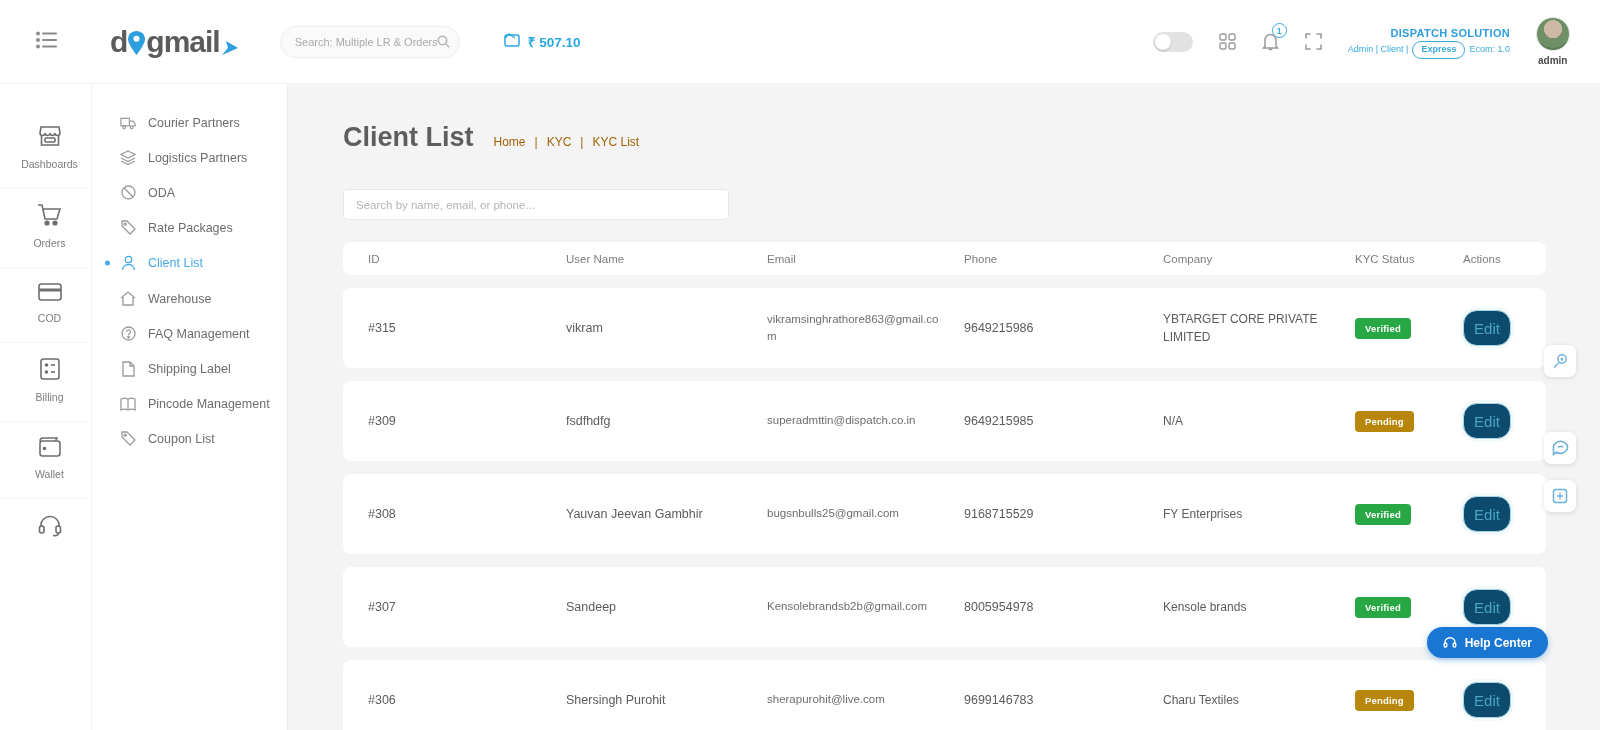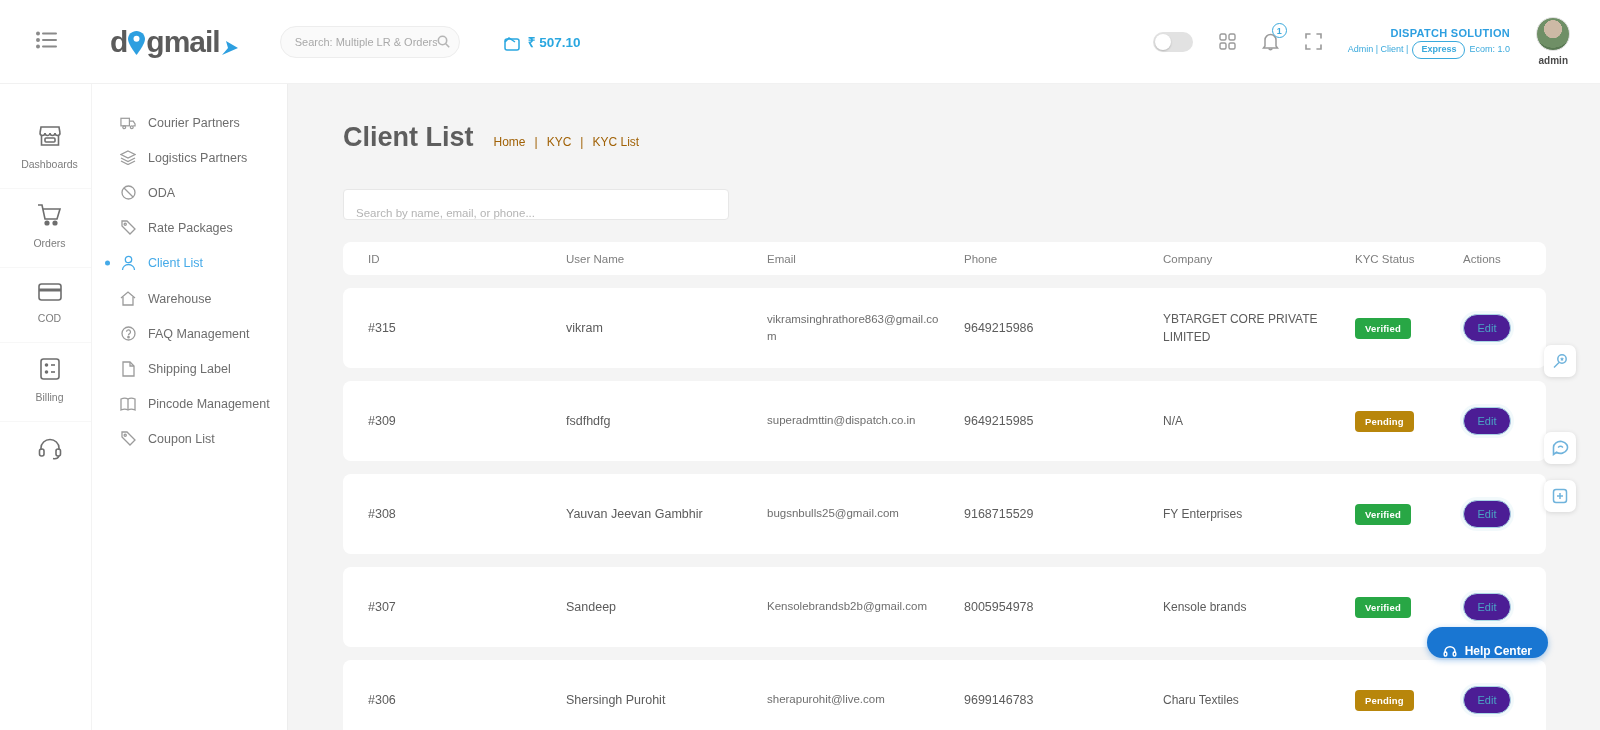--- a/index.html
+++ b/index.html
@@ -13,35 +13,35 @@
   .hamburger { margin-left:36px; color:#8a8a8a; cursor:pointer; }
   .logo { display:flex; align-items:flex-end; margin-left:52px; }
   .logo-txt { font-size:30px; font-weight:700; color:#5b5b5b; letter-spacing:-1px; line-height:1; }
   .logo-pin { width:17px; height:24px; margin:0 1px 2px 1px; }
   .logo-plane { margin-left:2px; margin-bottom:2px; }
   .hdr-search { margin-left:42px; width:180px; height:32px; background:#fafafa;
     border:1px solid #ededed; border-radius:16px; display:flex; align-items:center; padding:0 10px 0 14px; }
   .hdr-search input { flex:1; border:none; outline:none; background:transparent;
     font-size:11px; color:#666; font-family:inherit; }
   .hdr-search input::placeholder { color:#a9a9a9; }
-  .wallet-chip { display:flex; align-items:flex-end; gap:8px; margin-left:44px; cursor:pointer; }
+  .wallet-chip { display:flex; align-items:flex-start; gap:8px; margin-left:44px; cursor:pointer; }
   .wallet-amt { font-size:13.5px; font-weight:700; color:#2aa7e0; }
   .hdr-right { margin-left:auto; display:flex; align-items:center; margin-right:30px; gap:26px; }
   .toggle { width:40px; height:20px; background:#e2e2e2; border-radius:10px; position:relative; cursor:pointer; }
   .toggle .knob { position:absolute; left:2px; top:2px; width:16px; height:16px; background:#fff;
     border-radius:50%; box-shadow:0 1px 2px rgba(0,0,0,.2); }
   .icon-btn { color:#9a9a9a; cursor:pointer; position:relative; display:flex; }
   .bell-badge { position:absolute; top:-9px; right:-8px; min-width:15px; height:15px; border:1.5px solid #3aa9dc;
     background:#fff; color:#3aa9dc; border-radius:50%; font-size:9px; font-weight:700;
     display:flex; align-items:center; justify-content:center; }
   .brand-block { text-align:right; line-height:1.5; }
   .brand-title { font-size:11px; font-weight:700; color:#2d9fe0; letter-spacing:.3px; }
   .brand-sub { font-size:9px; color:#3aa9dc; display:flex; align-items:center; gap:4px; justify-content:flex-end; }
   .brand-express { border:1px solid #3aa9dc; border-radius:9px; padding:1px 8px; font-weight:700; }
-  .avatar-wrap { text-align:right; line-height:1; }
+  .avatar-wrap { text-align:left; line-height:1; }
   .avatar { width:34px; height:34px; border-radius:50%; margin:0 auto;
     background:radial-gradient(circle at 50% 35%, #cdb9a5 0 34%, #6f8f66 35% 70%, #5a7a54 71%);
     border:1px solid #e0e0e0; }
   .avatar-name { font-size:10px; color:#4a4a4a; margin-top:-6px; font-weight:700;
     background:rgba(255,255,255,.6); display:inline-block; padding:0 2px; }
 
   
   .rail { position:absolute; top:84px; left:0; width:92px; height:646px; background:#fff;
     border-right:1px solid #f3f3f3; display:flex; flex-direction:column; align-items:center; padding-top:26px; }
   .rail-item { width:100%; display:flex; flex-direction:column; align-items:center; gap:6px;
@@ -61,50 +61,50 @@
     width:5px; height:5px; border-radius:50%; background:#45aae8; }
 
   
   .main { position:absolute; top:84px; left:288px; width:1312px; height:646px;
     background:#f4f4f4; padding:38px 55px 0 55px; }
   .title-row { display:flex; align-items:baseline; gap:20px; }
   .page-title { font-size:27px; font-weight:700; color:#5e5e5e; }
   .breadcrumb { font-size:12px; color:#a16207; display:flex; gap:9px; }
   .breadcrumb .crumb { cursor:pointer; }
   .search-box { margin-top:36px; width:386px; height:31px; background:#fff; border:1px solid #e7e7e7;
-    border-radius:4px; display:flex; align-items:flex-end; padding:0 12px; }
+    border-radius:4px; display:flex; align-items:center; padding:0 12px; }
   .search-box input { width:100%; border:none; outline:none; font-size:11.5px; color:#555; font-family:inherit;}
   .search-box input::placeholder { color:#b4b4b4; }
 
   .tbl { margin-top:22px; width:1203px; }
   .tbl-grid { display:grid; grid-template-columns:198px 201px 197px 199px 192px 108px 1fr;
     align-items:center; padding-left:25px; }
   .tbl-head { background:#fff; border-radius:8px; height:33px; font-size:11.5px; color:#7e7e7e; }
   .tbl-row { background:#fff; border-radius:8px; min-height:80px; margin-top:13px; font-size:12.5px; color:#5c5c5c; }
   .tbl-row:first-of-type { min-height:88px; }
   .cell { padding-right:16px; }
   .cell.email { font-size:11.5px; color:#6e6e6e; word-break:break-all; line-height:1.5; }
   .cell.company { font-size:12px; line-height:1.5; }
   .badge { display:inline-block; color:#fff; font-size:9.5px; font-weight:700;
     padding:5px 10px; border-radius:4px; letter-spacing:.2px; }
   .badge.verified { background:#28a745;text-align:right; }
   .badge.pending { background:#b8860b; }
-  .edit-btn { width:48px; height:28px; background:#4c1d95; border:1.5px solid #a9d6e5; color:#4aa4c4;
-    border-radius:14px; font-size:11px; font-family:inherit; cursor:pointer;
+  .edit-btn { width:48px; height:36px; background:#0c4a6e; border:1.5px solid #a9d6e5; color:#4aa4c4;
+    border-radius:14px; font-size:15px; font-family:inherit; cursor:pointer;
     box-shadow:0 0 0 3px rgba(169,214,229,.15); }
 
   
   .float-btn { position:absolute; width:32px; height:32px; background:#fff; border-radius:7px;
     box-shadow:0 1px 5px rgba(0,0,0,.12); display:flex; align-items:center; justify-content:center;
     color:#6fb3dc; cursor:pointer; z-index:8; }
   .fb1 { right:24px; top:345px; }
   .fb2 { right:24px; top:432px; }
   .fb3 { right:24px; top:480px; }
   .help-center { position:absolute; right:52px; top:627px; height:31px; background:#1976d2; color:#fff;
-    border:none; border-radius:16px; padding:0 16px; display:flex; align-items:flex-end; gap:8px;
+    border:none; border-radius:16px; padding:0 16px; display:flex; align-items:center; gap:8px;
     font-size:12px; font-weight:700; font-family:inherit; cursor:pointer; z-index:9;
     box-shadow:0 2px 6px rgba(25,118,210,.4);margin-left:44px; }
 </style>
 </head>
 <body>
 
 <div class="app">
 
   <div class="header">
     <span class="hamburger">
@@ -227,20 +227,30 @@
           <circle cx="8.5" cy="8" r="1" fill="currentColor"></circle>
             <line x1="13" y1="8" x2="17" y2="8"></line>
           <circle cx="8.5" cy="15" r="1" fill="currentColor"></circle>
             <line x1="13" y1="15" x2="17" y2="15"></line>
         </svg>
       </span>
       <span class="rail-label">Billing</span>
     </div>
     <div class="rail-item">
       <span>
+        <svg width="26" height="22" viewBox="0 0 26 22" fill="none" stroke="currentColor" stroke-width="1.6">
+          <path d="M3 5 a3 3 0 0 1 3 -3 H20 l-1.5 3"></path>
+            <rect x="3" y="5" width="20" height="15" rx="2.5"></rect>
+          <circle cx="7.5" cy="12.5" r="1" fill="currentColor"></circle>
+        </svg>
+      </span>
+      <span class="rail-label">Wallet</span>
+    </div>
+    <div class="rail-item">
+      <span>
         <svg width="26" height="24" viewBox="0 0 26 24" fill="none" stroke="currentColor" stroke-width="1.6">
           <path d="M4 14 v-2 a9 8.5 0 0 1 18 0 v2"></path>
           <rect x="2.5" y="13" width="4.5" height="7" rx="2"></rect>
             <rect x="19" y="13" width="4.5" height="7" rx="2"></rect>
           <path d="M22 20 a5 4 0 0 1 -6 2.5"></path>
         </svg>
       </span>
       <span class="rail-label"></span>
     </div>
   </div>

